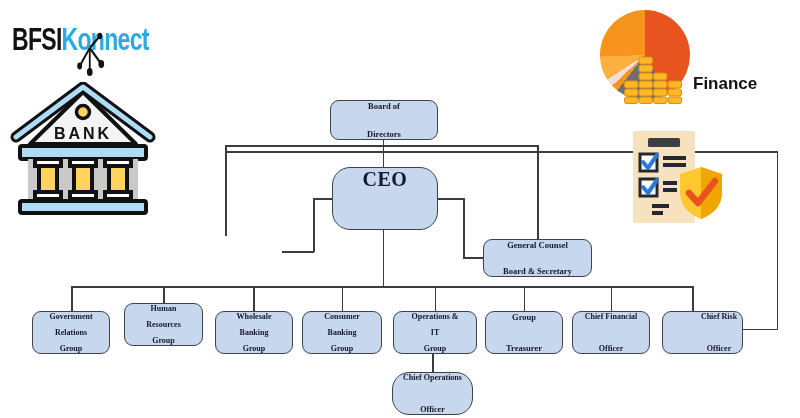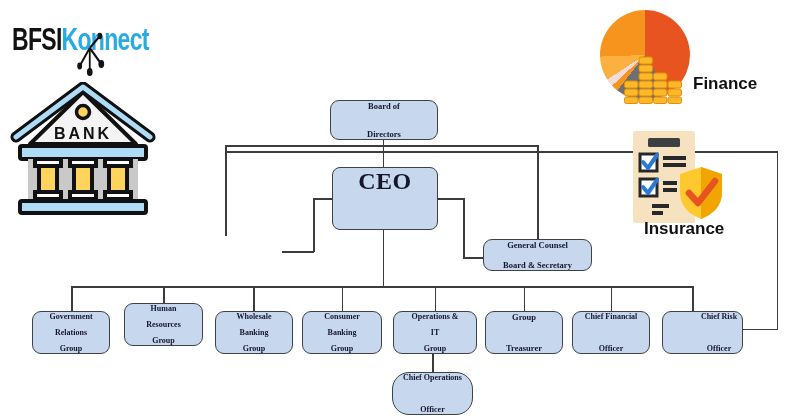--- a/index.html
+++ b/index.html
@@ -16,21 +16,21 @@
   .molecule{position:absolute;left:86px;top:14px;}
 
   
   .obox{position:absolute;background:#c7d8ee;border:1.5px solid #3d4249;border-radius:9px;
         display:flex;flex-direction:column;align-items:center;justify-content:space-between;
         text-align:center;color:#15152c;font-weight:700;box-sizing:border-box;}
   .obox span{display:block;}
   .fs8{font-size:8px;line-height:9.5px;}
   .fs85{font-size:8.5px;line-height:10.5px;}
   .fs10{font-size:10px;line-height:12px;}
-  .ceo-box{border-radius:8px;font-size:24px;letter-spacing:0.5px;}
+  .ceo-box{border-radius:18px;font-size:20px;letter-spacing:0.5px;}
 
   
   .ln{position:absolute;background:#3c3c3c;}
 
   
   .pie{position:absolute;left:600px;top:10px;width:90px;height:90px;border-radius:50%;
        background:conic-gradient(from 0deg,
          #e8541f 0deg 148deg,
          #6e6f72 148deg 218deg,
          #f7941e 218deg 227deg,
@@ -158,33 +158,32 @@
     <rect x="30" y="50" width="14" height="4" fill="#26282b"></rect>
     <rect x="30" y="57" width="14" height="4" fill="#26282b"></rect>
     <rect x="19" y="73" width="17" height="4" fill="#26282b"></rect>
     <rect x="19" y="80" width="11" height="4" fill="#26282b"></rect>
   </svg>
   <svg class="ins-shield" width="50" height="56" viewBox="0 0 50 56">
     <path d="M25 2 L46 9 V27 C46 41 37 49 25 54 C13 49 4 41 4 27 V9 Z" fill="#ffc82e"></path>
     <path d="M25 2 L46 9 V27 C46 41 37 49 25 54 Z" fill="#f0a500"></path>
     <polyline points="13,28 22,38 39,16" fill="none" stroke="#e8541f" stroke-width="6.5" stroke-linecap="round" stroke-linejoin="round"></polyline>
   </svg>
-  <div class="side-label" style="left:644px;top:219px;">Insurance</div>
 
   <div class="obox fs85" style="left:330px;top:100px;width:108px;height:40px;">
     <span>Board of</span>
     <span>Directors</span>
   </div>
 
   <div class="obox ceo-box" style="left:332px;top:167px;width:106px;height:63px;">
     <span>CEO</span>
   </div>
 
 
-  <div class="obox fs85" style="left:483px;top:239px;width:109px;height:32px;">
+  <div class="obox fs85" style="left:483px;top:239px;width:109px;height:38px;">
     <span>General Counsel</span>
     <span>Board &amp; Secretary</span>
   </div>
 
   <div class="obox fs8" style="left:32px;top:311px;width:78px;height:43px;">
     <span>Government</span>
     <span>Relations</span>
     <span>Group</span>
   </div>
   <div class="obox fs8" style="left:124px;top:303px;width:79px;height:43px;">

